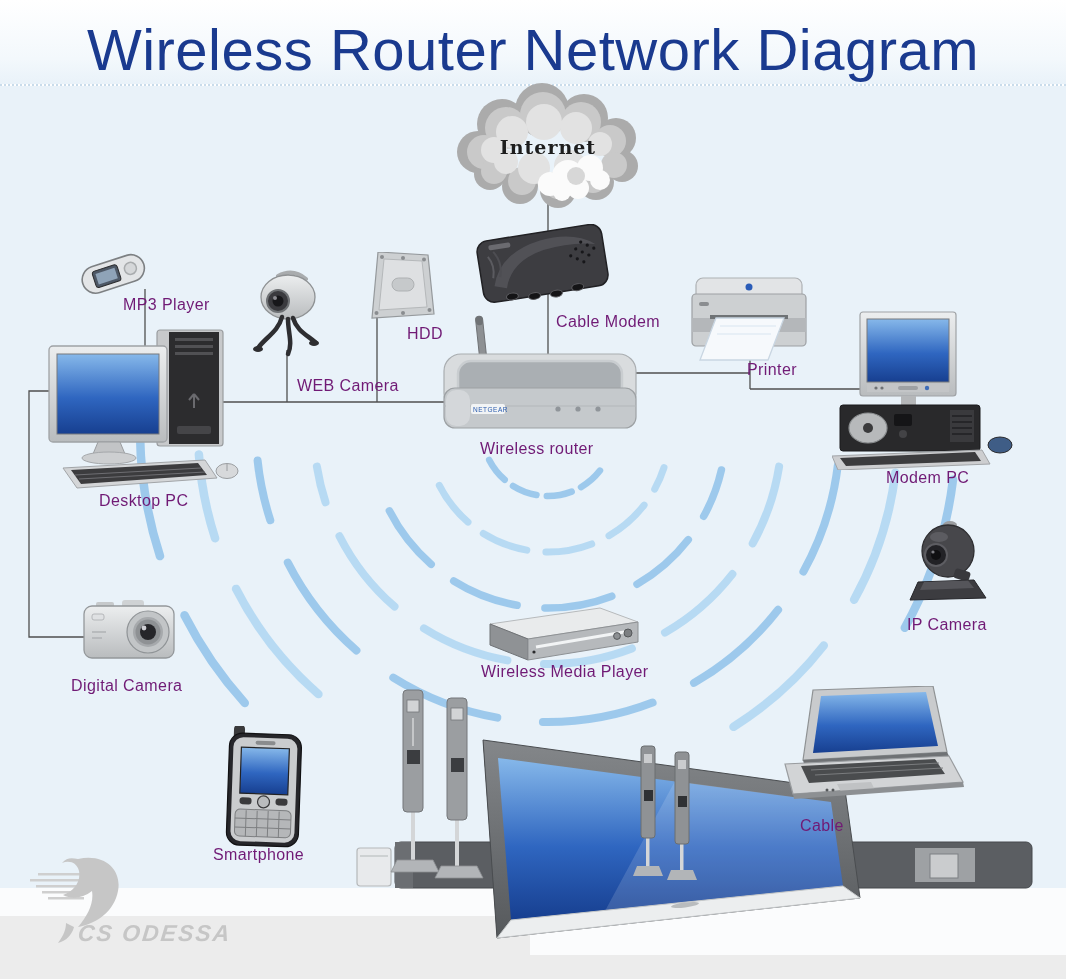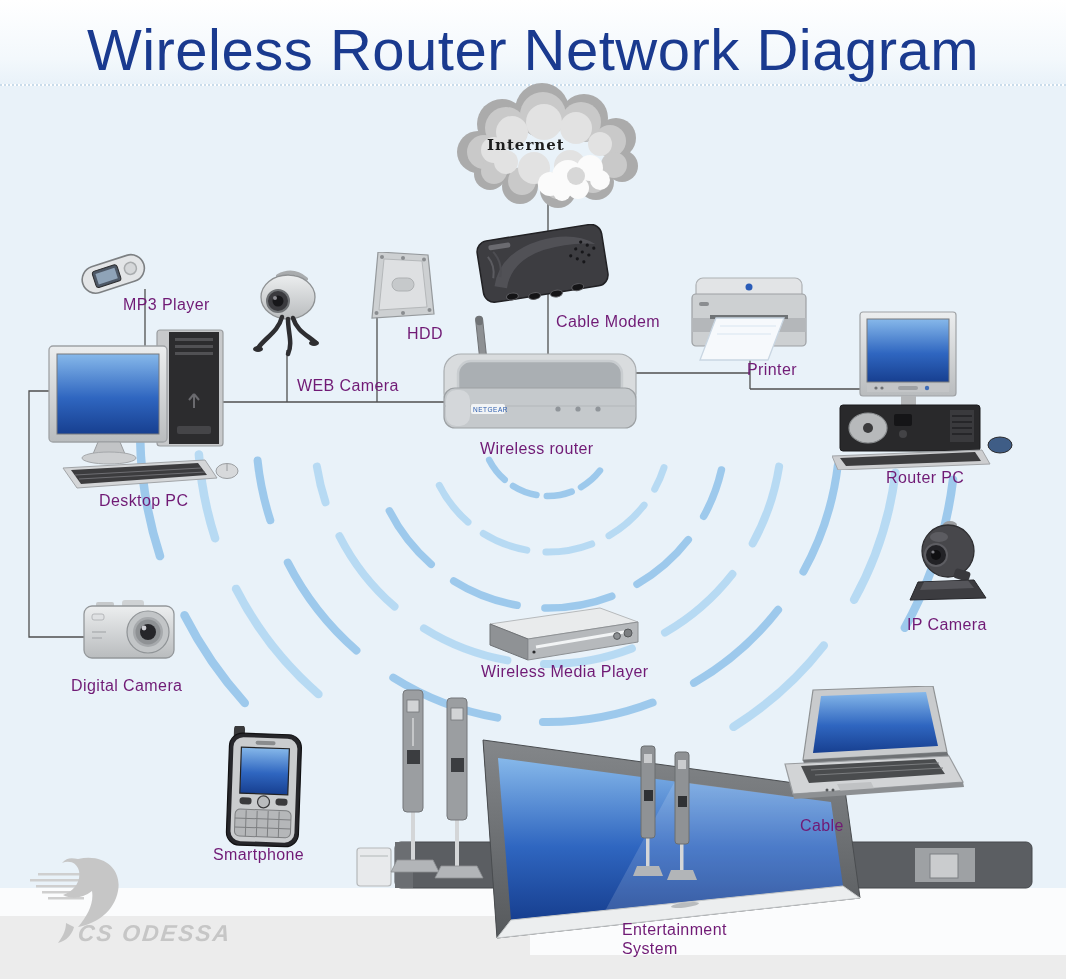--- a/index.html
+++ b/index.html
@@ -12,22 +12,22 @@
          font-size:58px;color:#1a3a8f;letter-spacing:0.5px;}
   .footer-white{position:absolute;left:0;top:888px;width:1066px;height:91px;background:#fbfcfd;}
   .footer-gray-left{position:absolute;left:0;top:916px;width:530px;height:63px;
                     background:#ececec;border-top-right-radius:10px;}
   .footer-gray-bottom{position:absolute;left:0;top:955px;width:1066px;height:24px;background:#ececec;}
   #backdrop{position:absolute;left:0;top:0;width:1066px;height:979px;z-index:1;}
   .dev{position:absolute;z-index:2;}
   .lbl{position:absolute;z-index:3;font-size:16px;color:#701a75;
        letter-spacing:0.4px;white-space:nowrap;}
   .lbl.center{white-space:normal;line-height:1.2;}
-  .inet-lbl{position:absolute;z-index:3;left:487px;top:136px;width:122px;text-align:left;
-            font-family:"DejaVu Serif",serif;font-weight:bold;font-size:15px;
+  .inet-lbl{position:absolute;z-index:3;left:487px;top:136px;width:122px;text-align:center;
+            font-family:"DejaVu Serif",serif;font-weight:bold;font-size:19px;
             color:#1d1d1d;letter-spacing:1px;}
   .logo-text{position:absolute;z-index:3;left:78px;top:920px;font-size:23px;
              font-style:italic;font-weight:bold;color:#c6c6c6;letter-spacing:2px;
              transform:skewX(-6deg);}
 </style>
 </head>
 <body>
 
 <div id="stage">
 
@@ -298,21 +298,21 @@
       <circle cx="36" cy="118" r="5" fill="#3a3a3c"></circle>
       <rect x="62" y="104" width="18" height="12" rx="2" fill="#151517"></rect>
       <circle cx="71" cy="124" r="4" fill="#434346"></circle>
       <rect x="118" y="100" width="24" height="32" fill="#3a3a3d"></rect>
       <path d="M120 106 h20 M120 112 h20 M120 118 h20 M120 124 h20" stroke="#212123" stroke-width="1.5"></path>
       <polygon points="0,146 150,140 158,154 6,160" fill="#cdced0" stroke="#a2a5a8" stroke-width="1"></polygon>
       <polygon points="8,148 143,142 149,151 14,156" fill="#3c3c3e"></polygon>
       <ellipse cx="168" cy="135" rx="12" ry="8" fill="#3f5d86" stroke="#2b2b2d" stroke-width="1"></ellipse>
     </svg>
   </div>
-  <div class="lbl" style="left:886px;top:469px">Router PC</div>
+  <div class="lbl" style="left:886px;top:469px">Modem PC</div>
 
   <div class="dev" style="left:908px;top:518px;width:80px;height:88px">
     <svg viewBox="0 0 80 88" width="80" height="88">
       <ellipse cx="42" cy="7" rx="7" ry="4" fill="#9b9da0"></ellipse>
       <circle cx="40" cy="33" r="26" fill="#47474b" stroke="#2e2e31" stroke-width="1.3"></circle>
       <ellipse cx="31" cy="19" rx="9" ry="5" fill="#6a6a6f" opacity="0.6"></ellipse>
       <circle cx="28" cy="37" r="11" fill="#222226" stroke="#5d5d62" stroke-width="2"></circle>
       <circle cx="28" cy="37" r="5" fill="#0f0f12"></circle>
       <circle cx="25" cy="34" r="1.6" fill="#7c7c82"></circle>
       <rect x="46" y="52" width="16" height="10" rx="3" fill="#39393d" transform="rotate(18 54 57)"></rect>
@@ -408,21 +408,20 @@
       <rect x="289" y="76" width="8" height="9" fill="#caccce"></rect>
       <rect x="289" y="112" width="9" height="11" fill="#2f3134"></rect>
       <polygon points="282,188 304,188 308,198 278,198" fill="#b2b5b8"></polygon>
       <rect x="325" y="164" width="3.5" height="28" fill="#d4d6d8"></rect>
       <rect x="320" y="74" width="14" height="92" rx="3" fill="#8f9295" stroke="#6b6e71" stroke-width="1"></rect>
       <rect x="323" y="82" width="8" height="9" fill="#caccce"></rect>
       <rect x="323" y="118" width="9" height="11" fill="#2f3134"></rect>
       <polygon points="316,192 338,192 342,202 312,202" fill="#b2b5b8"></polygon>
     </svg>
   </div>
-  <div class="lbl center" style="left:622px;top:920px;width:136px">Entertainment System</div>
 
   <div class="dev" style="left:775px;top:686px;width:190px;height:122px">
     <svg viewBox="0 0 190 122" width="190" height="122">
       <polygon points="38,4 158,0 172,66 28,74" fill="#c9cbcd" stroke="#8f9294" stroke-width="1.2"></polygon>
       <polygon points="46,10 151,6 163,60 38,67" fill="url(#gscr)"></polygon>
       <polygon points="28,74 172,66 176,74 30,82" fill="#6f7275"></polygon>
       <polygon points="10,78 174,70 188,96 18,108" fill="#d2d4d6" stroke="#9a9da0" stroke-width="1.2"></polygon>
       <polygon points="26,80 160,73 170,88 34,97" fill="#4a4c4e"></polygon>
       <path d="M36 84 l128 -7 M40 89 l128 -7" stroke="#7a7c7e" stroke-width="1"></path>
       <polygon points="62,98 96,96 100,104 66,106" fill="#c0c2c4"></polygon>

